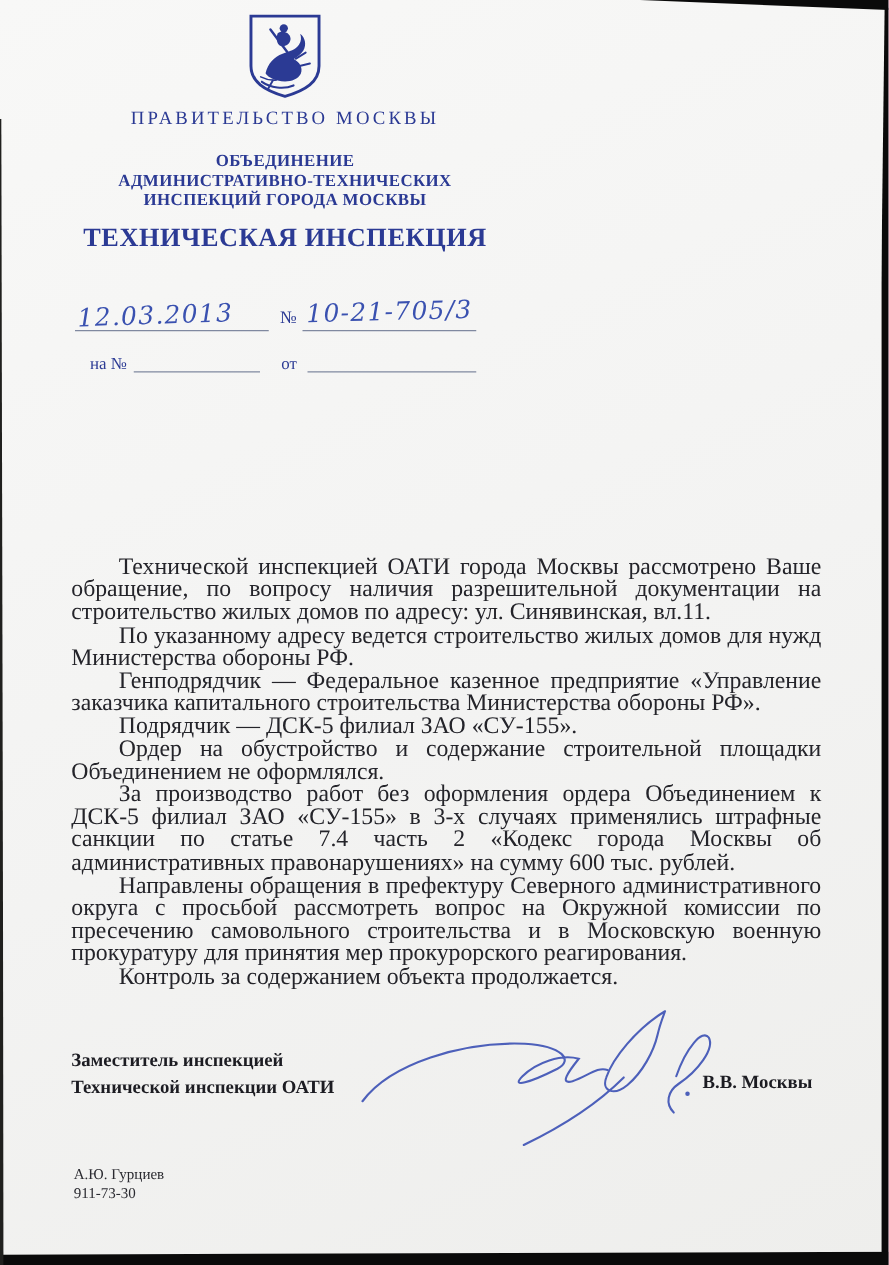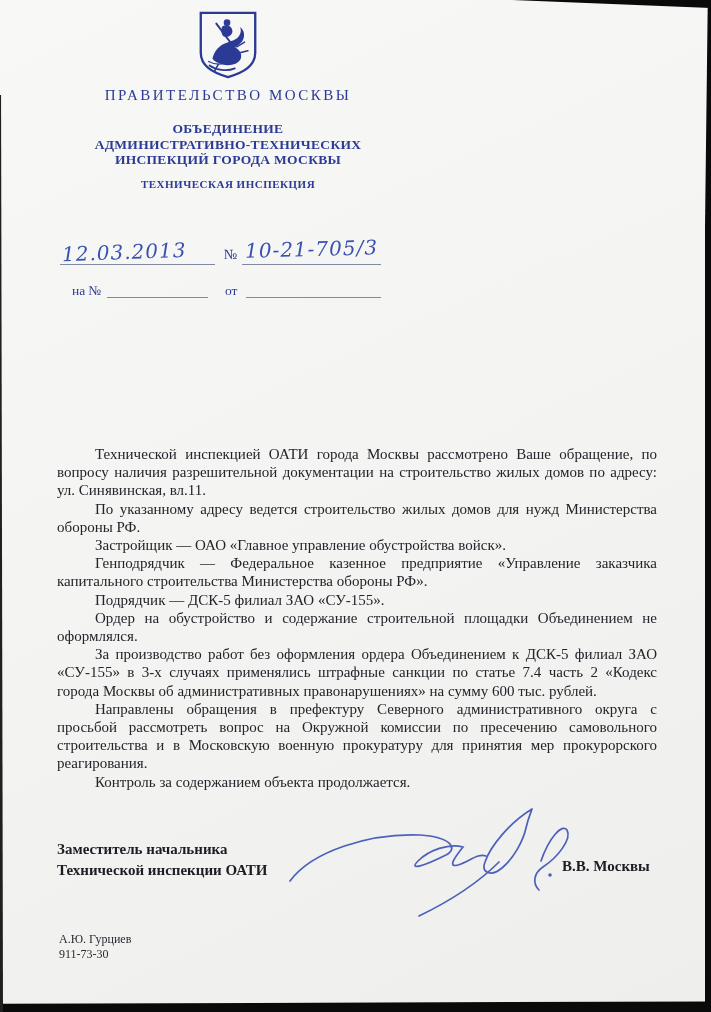--- a/index.html
+++ b/index.html
@@ -30,21 +30,21 @@
   .edge-left{top:95px;left:0;width:3px;height:917px;background:#20201e;clip-path:polygon(0 0,35% 0,100% 100%,0 100%);}
 
   
   .letterhead{
     position:absolute;left:28px;top:10px;width:400px;
     text-align:center;color:var(--navy);
   }
   .crest{display:block;margin:0 auto;}
   .gov-title{font-size:15px;letter-spacing:2.5px;margin-top:7px;white-space:nowrap;}
   .org-name{font-weight:bold;font-size:13.5px;line-height:15.5px;letter-spacing:.3px;margin-top:17px;}
-  .dept-name{font-weight:bold;font-size:11px;letter-spacing:.5px;margin-top:10px;}
+  .dept-name{font-weight:bold;font-size:21px;letter-spacing:.5px;margin-top:10px;}
   .addr-block{font-size:12.5px;line-height:15px;margin-top:9px;}
 
   
   .handwritten{
     position:absolute;
     font-family:"DejaVu Serif",serif;font-style:italic;
     color:var(--ink);font-size:20px;letter-spacing:1px;white-space:nowrap;
   }
   .hw-date{left:62px;top:240px;transform:rotate(-2deg);}
   .hw-number{left:245px;top:237px;transform:rotate(-1.5deg);}
@@ -54,21 +54,21 @@
   .from-label{left:225px;top:283px;}
   .rule{position:absolute;height:1px;background:var(--rule);}
   .rule-a{left:60px;top:264px;width:155px;}
   .rule-b{left:242px;top:264px;width:139px;}
   .rule-c{left:107px;top:297px;width:101px;}
   .rule-d{left:246px;top:297px;width:135px;}
 
   
   .letter-body{
     position:absolute;left:57px;top:445px;width:600px;
-    font-size:15px;line-height:18.2px;text-align:justify;
+    font-size:19px;line-height:18.2px;text-align:justify;
     color:var(--body);
   }
   .letter-body p{margin:0;text-indent:38px;}
 
   
   .sig-title{
     position:absolute;left:57px;top:839px;
     font-weight:bold;font-size:15px;line-height:21px;color:#1c1c22;white-space:nowrap;
   }
   .sig-name{
@@ -119,31 +119,30 @@
   <div class="rule rule-a"></div>
   <div class="rule rule-b"></div>
   <div class="ref-label reply-label">на №</div>
   <div class="ref-label from-label">от</div>
   <div class="rule rule-c"></div>
   <div class="rule rule-d"></div>
 
   <div class="letter-body">
       <p>Технической инспекцией ОАТИ города Москвы рассмотрено Ваше обращение, по вопросу наличия разрешительной документации на строительство жилых домов по адресу: ул. Синявинская, вл.11.</p>
       <p>По указанному адресу ведется строительство жилых домов для нужд Министерства обороны РФ.</p>
-      <p>Застройщик — ОАО «Главное управление обустройства войск».</p>
       <p>Генподрядчик — Федеральное казенное предприятие «Управление заказчика капитального строительства Министерства обороны РФ».</p>
       <p>Подрядчик — ДСК-5 филиал ЗАО «СУ-155».</p>
       <p>Ордер на обустройство и содержание строительной площадки Объединением не оформлялся.</p>
       <p>За производство работ без оформления ордера Объединением к ДСК-5 филиал ЗАО «СУ-155» в 3-х случаях применялись штрафные санкции по статье 7.4 часть 2 «Кодекс города Москвы об административных правонарушениях» на сумму 600 тыс. рублей.</p>
       <p>Направлены обращения в префектуру Северного административного округа с просьбой рассмотреть вопрос на Окружной комиссии по пресечению самовольного строительства и в Московскую военную прокуратуру для принятия мер прокурорского реагирования.</p>
       <p>Контроль за содержанием объекта продолжается.</p>
     </div>
 
   <div class="sig-title">
-    <div>Заместитель начальника</div>
+    <div>Заместитель инспекцией</div>
     <div>Технической инспекции ОАТИ</div>
   </div>
   <svg class="sig-svg" width="305" height="120" viewBox="0 0 305 120" aria-hidden="true">
     <g fill="none" stroke="#4d60ba" stroke-width="1.7" stroke-linecap="round">
       <path d="M 12,82 C 34,52 92,34 142,36 C 172,38 181,49 168,56 C 146,67 130,72 140,62 C 151,51 171,44 185,48 C 177,58 169,69 180,66 C 192,62 200,54 208,57"></path>
       <path d="M 254,10 C 231,24 212,48 207,63 C 203,74 213,78 224,69 C 236,59 245,42 248,29 C 250,20 253,13 254,10"></path>
       <path d="M 221,63 C 198,86 168,104 141,117"></path>
       <path d="M 263,62 C 271,39 284,24 289,31 C 294,40 280,58 265,68 C 256,74 254,84 261,91"></path>
       <circle cx="272" cy="76" r="1.8" fill="#4d60ba" stroke="none"></circle>
     </g>

